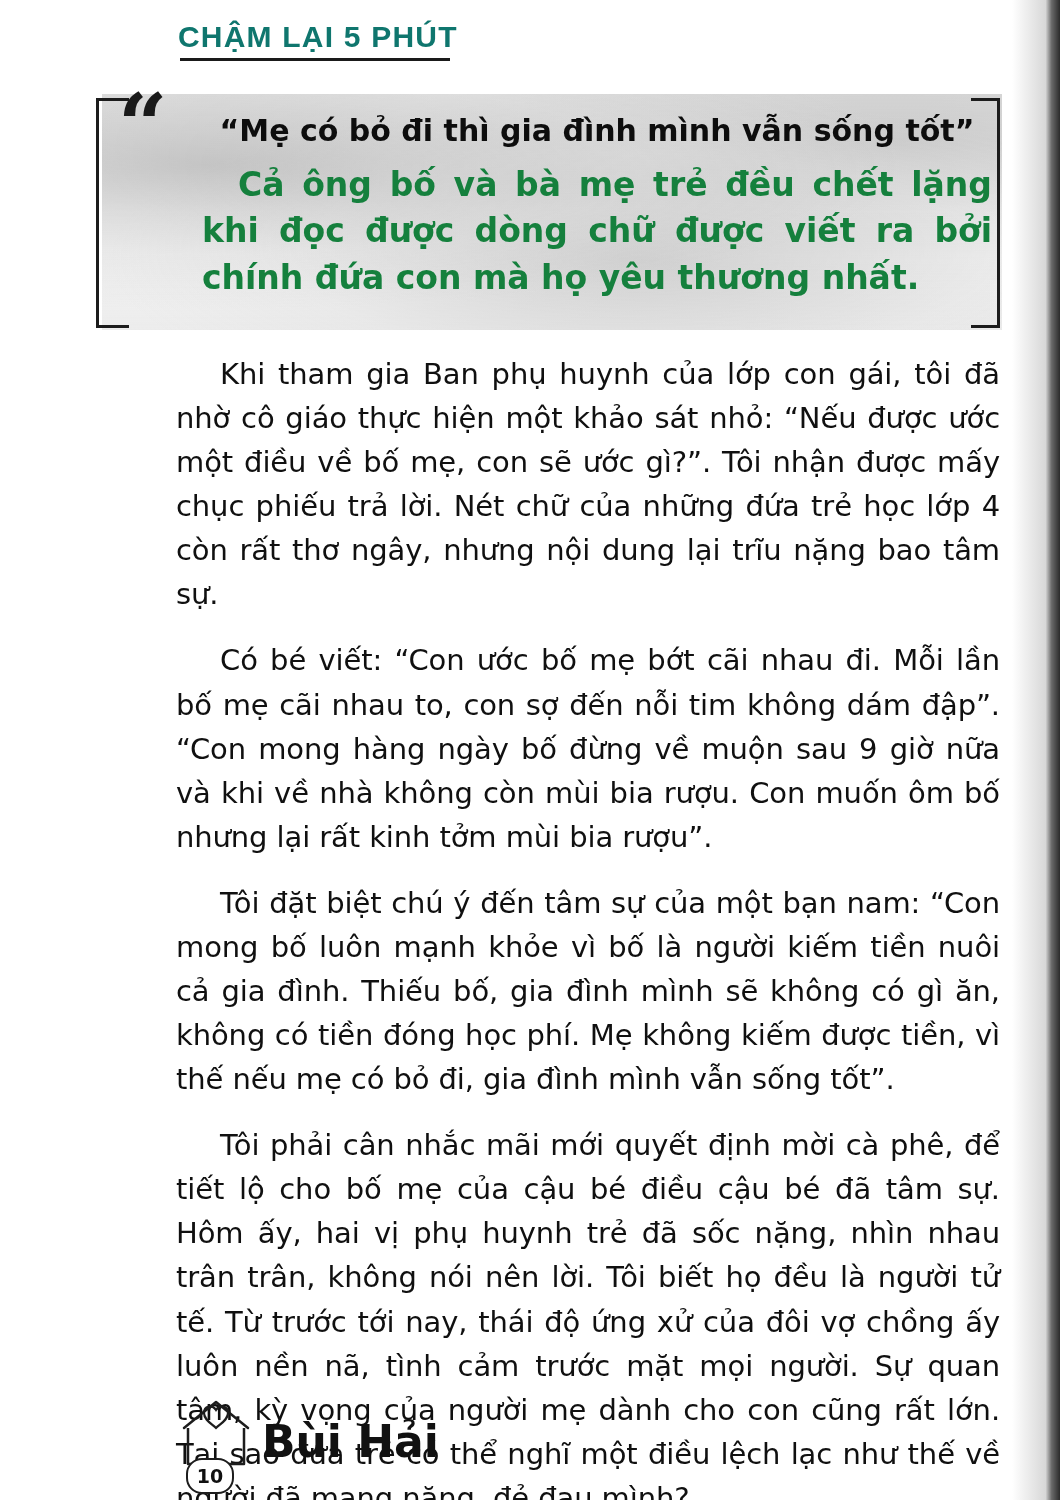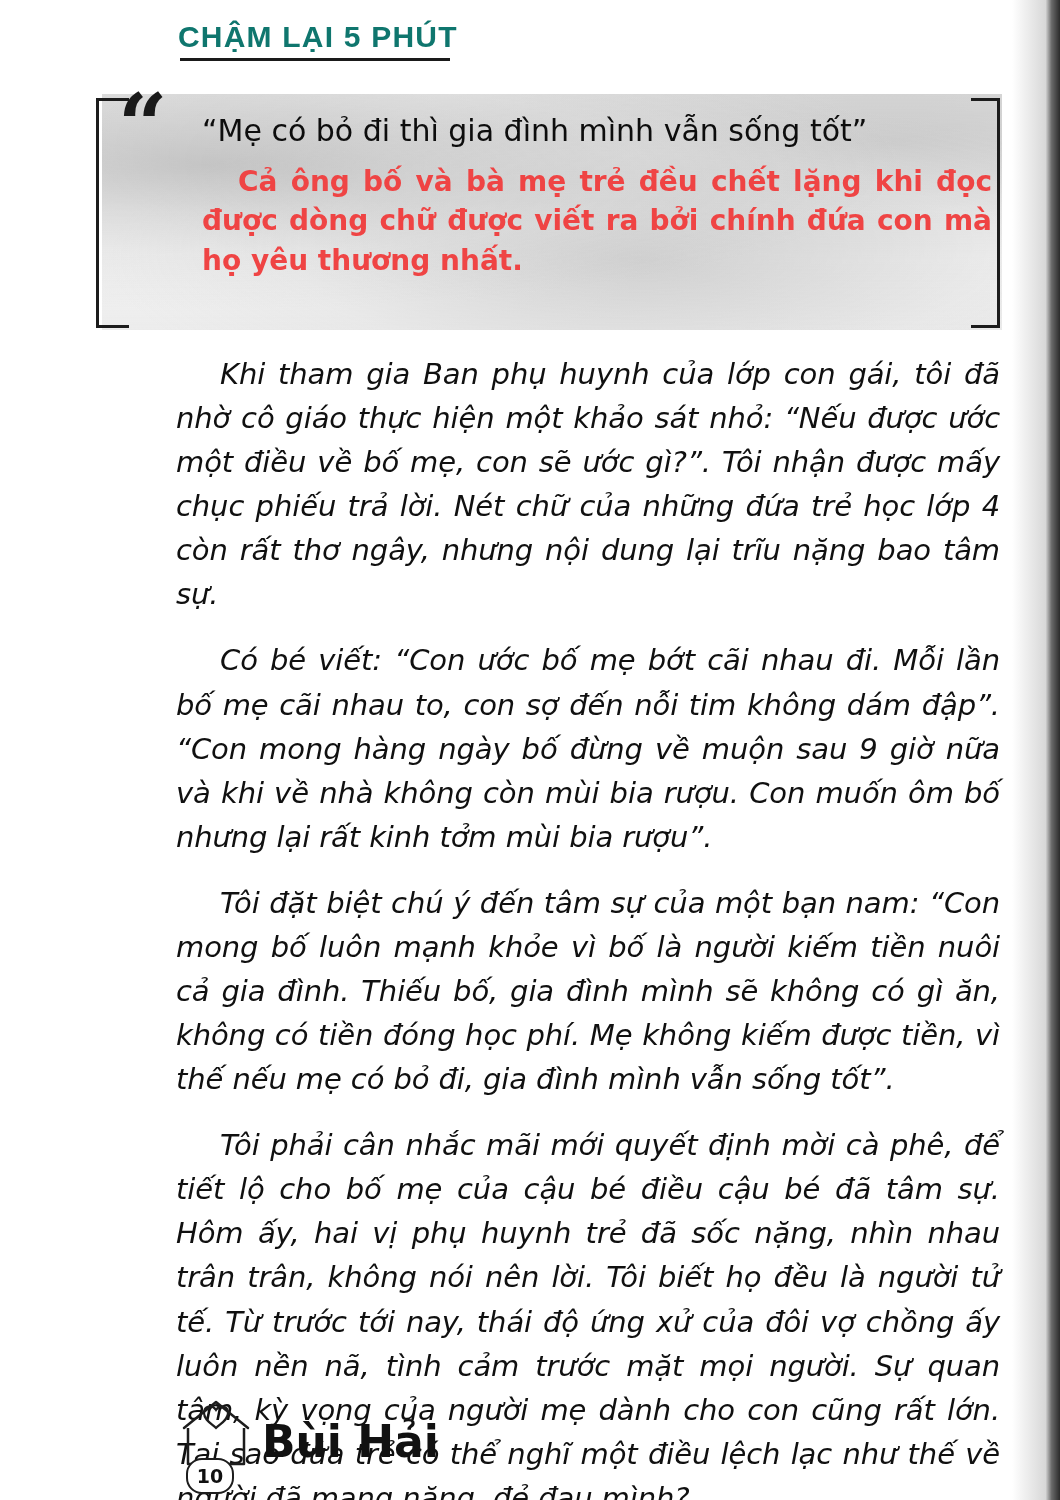--- a/index.html
+++ b/index.html
@@ -106,29 +106,30 @@
     font-family: "DejaVu Serif", serif;
   }
   .pq-body {
     position: absolute;
     left: 106px;
     top: 26px;
     width: 790px;
   }
   .pq-title {
     font-size: 30px;
-    font-weight: 400;
+    font-weight: 700;
     color: #0d0d0d;
+    text-align: center;
     margin: 0 0 12px 0;
     line-height: 1.25;
   }
   .pq-text {
-    font-size: 28px;
-    font-weight: 700;
-    color: #ef4444;
+    font-size: 33px;
+    font-weight: 700;
+    color: #15803d;
     margin: 0;
     line-height: 1.42;
     text-align: justify;
     text-indent: 36px;
   }
 
   
   .body-copy {
     position: absolute;
     left: 176px;
@@ -137,21 +138,20 @@
   }
   .para {
     font-size: 29px;
     line-height: 1.52;
     color: #101010;
     margin: 0 0 22px 0;
     text-align: justify;
     text-indent: 44px;
     font-family: "DejaVu Sans", sans-serif;
     letter-spacing: -0.1px;
-    font-style: italic;
   }
 
   
   .footer {
     position: absolute;
     left: 170px;
     bottom: 26px;
     height: 76px;
     width: 420px;
   }

